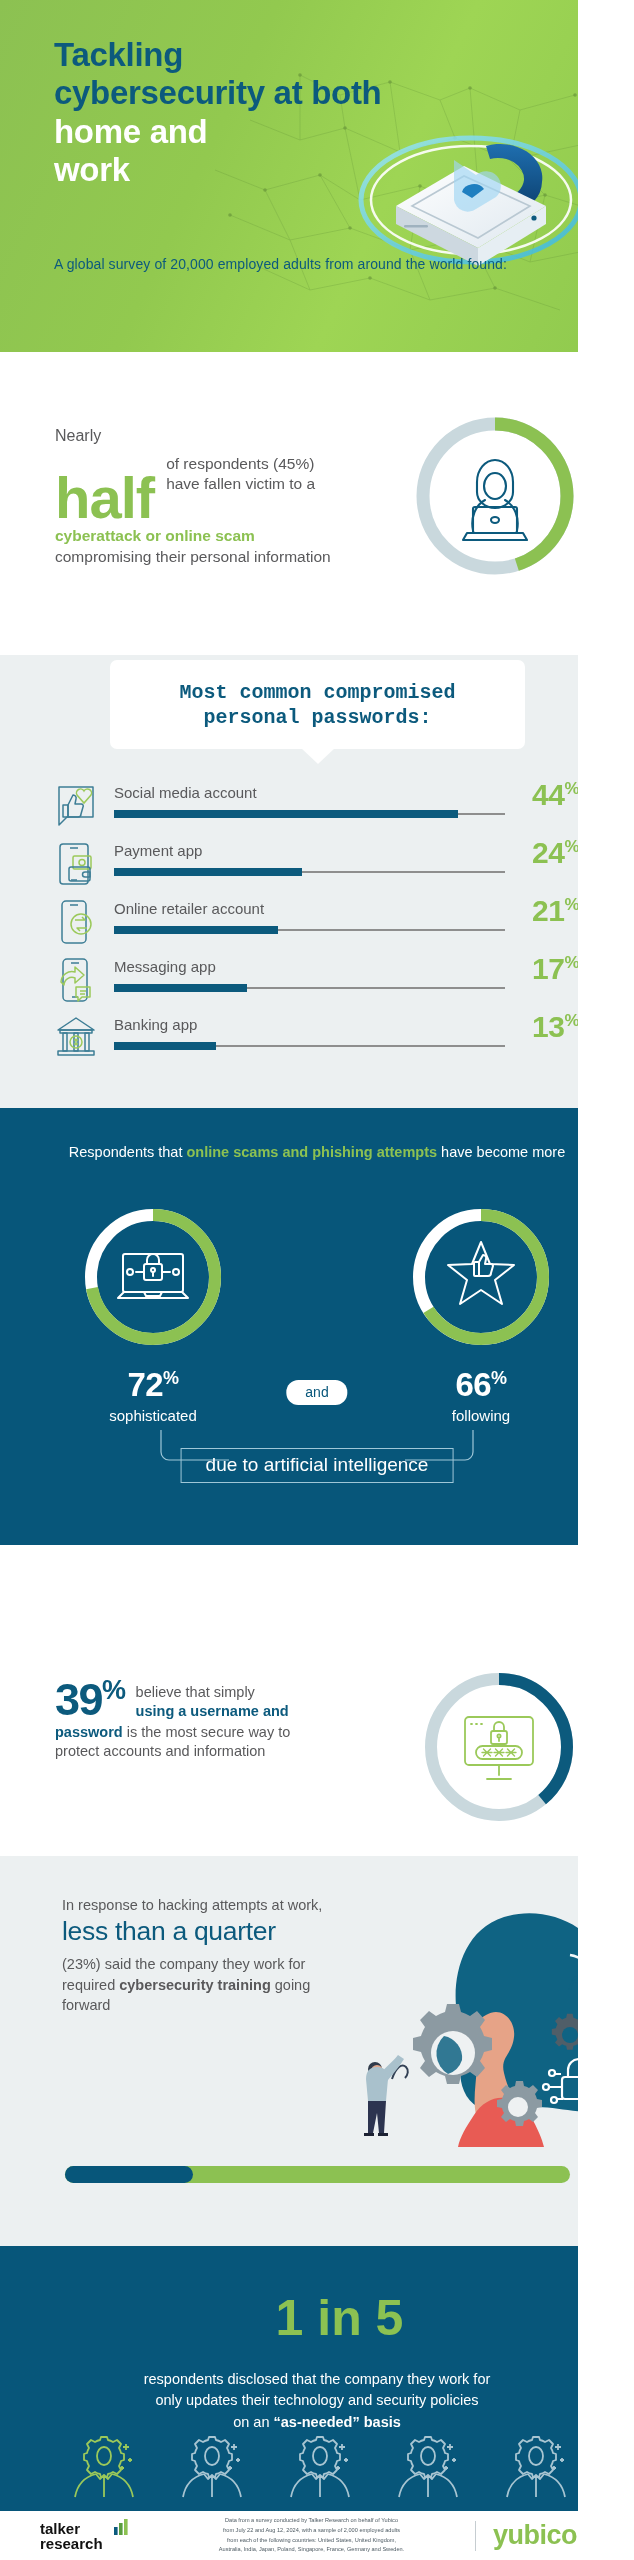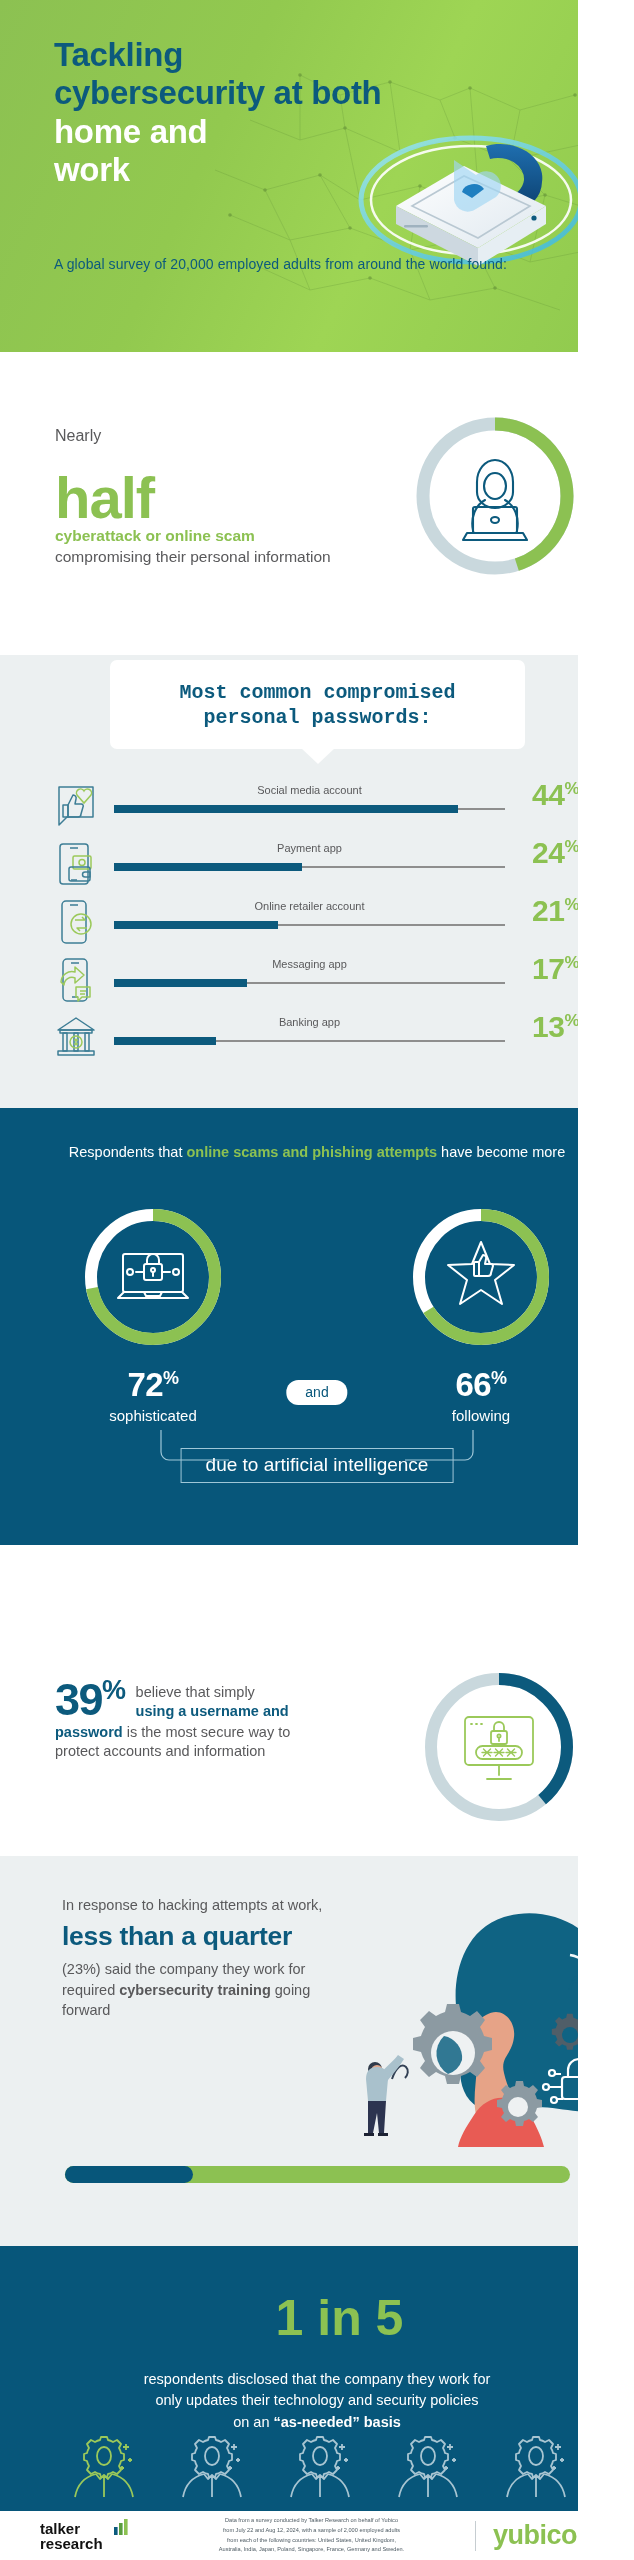--- a/index.html
+++ b/index.html
@@ -123,21 +123,21 @@
   .pw-list { position: absolute; left: 0; top: 123px; width: 634px; }
   .pw-row {
     position: relative;
     height: 58px;
     display: flex;
     align-items: flex-start;
     padding: 0 55px 0 52px;
   }
   .pw-icon { width: 48px; height: 50px; flex: 0 0 48px; margin-top: 3px; }
   .pw-mid { flex: 1; padding-left: 14px; padding-top: 6px; }
-  .pw-label { font-size: 11px; color: #59595b; line-height: 1.2; text-align: center; }
+  .pw-label { font-size: 15px; color: #59595b; line-height: 1.2; }
   .pw-track {
     margin-top: 11px;
     height: 2px;
     background: #8e8e8e;
     position: relative;
     width: 100%;
   }
   .pw-fill {
     position: absolute; left: 0; top: -3px;
     height: 8px;
@@ -250,24 +250,23 @@
     position: relative;
     width: 634px;
     height: 390px;
     background: #ecf0f1;
     overflow: hidden;
   }
   .q-text { position: absolute; left: 62px; top: 40px; width: 300px; }
   .q-lead { font-size: 14.5px; color: #59595b; line-height: 1.3; }
   .q-big {
     font-size: 26.5px;
-    font-weight: bold;
+    font-weight: normal;
     color: #0c5a7d;
     line-height: 1.25;
-    margin-top: 5px;
     letter-spacing: -0.3px;
   }
   .q-body { font-size: 14.5px; color: #59595b; line-height: 1.42; margin-top: 6px; }
   .q-body b { color: #59595b; }
   .q-art { position: absolute; right: 0; top: 55px; width: 280px; height: 265px; }
   .q-bar {
     position: absolute;
     left: 65px; bottom: 63px;
     width: 505px; height: 17px;
     background: #8cc152;
@@ -421,20 +420,24 @@
       <span class="t-white">work</span>
     </h1>
     <div class="hero-sub">A global survey of 20,000 employed adults from around the world found:</div>
   </section>
 
   <section class="sec-half">
     <div class="half-text">
       <div class="half-nearly">Nearly</div>
       <div class="half-row">
         <div class="half-big">half</div>
+        <div class="half-right">
+          <span>of respondents (45%)</span><br>
+          <span>have fallen victim to a</span>
+        </div>
       </div>
       <div class="half-tail">
         <b>cyberattack or online scam</b><br>
         <span>compromising their personal information</span>
       </div>
     </div>
 
     <svg class="half-donut" width="168" height="168" viewBox="0 0 168 168">
       <circle cx="84" cy="84" r="72" fill="none" stroke="#c9d8dd" stroke-width="13"></circle>
       <circle cx="84" cy="84" r="72" fill="none" stroke="#8cc152" stroke-width="13" stroke-dasharray="203.6 452.4" transform="rotate(-90 84 84)"></circle>

